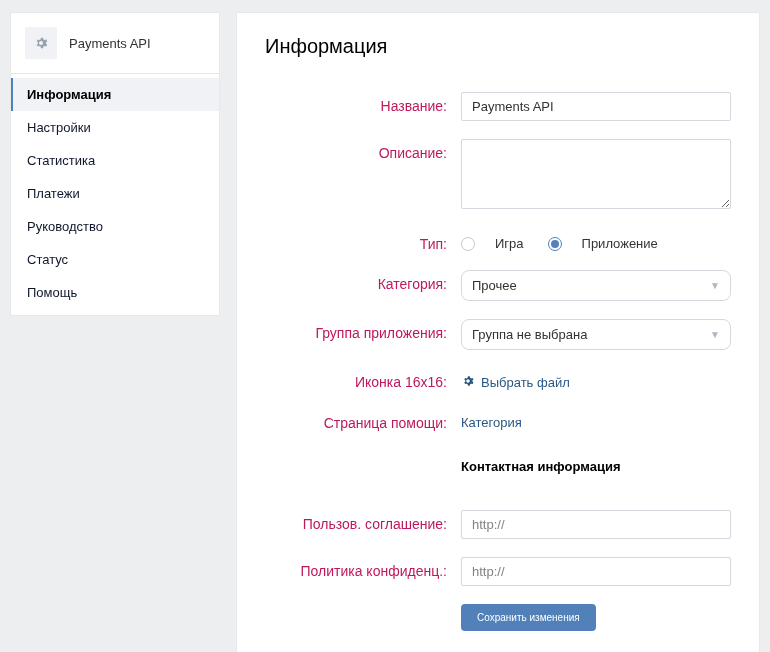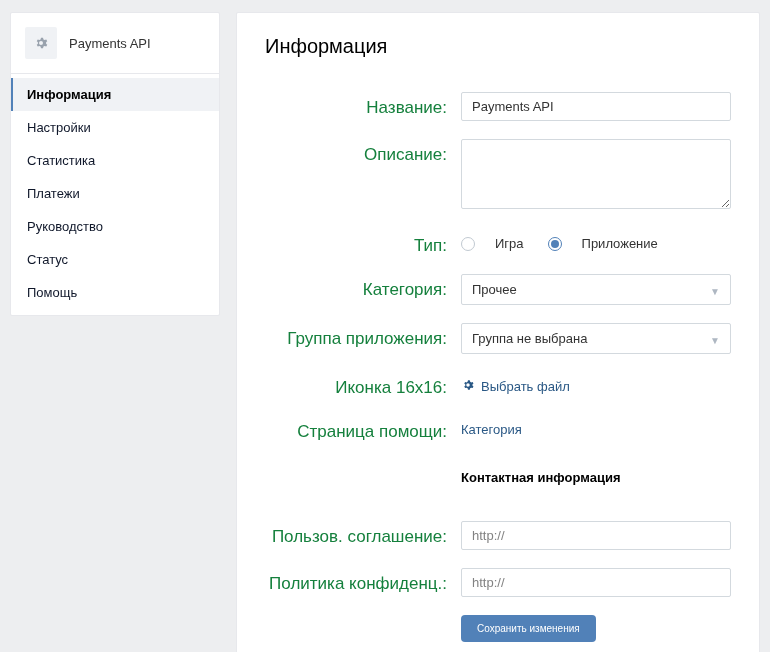--- a/index.html
+++ b/index.html
@@ -81,22 +81,22 @@
     .form-row {
       display: flex;
       align-items: flex-start;
       margin-bottom: 18px;
     }
     .form-label {
       width: 196px;
       text-align: right;
       padding-right: 14px;
       padding-top: 6px;
-      color: #15803d;
-      font-size: 17px;
+      color: #be185d;
+      font-size: 14px;
       flex-shrink: 0;
     }
     .form-control {
       flex: 1;
     }
     .text-input {
       width: 100%;
       border: 1px solid #d3d9de;
       border-radius: 2px;
       padding: 6px 10px;
@@ -142,27 +142,27 @@
     .radio-circle.checked::after {
       content: '';
       width: 8px;
       height: 8px;
       background: #5181b8;
       border-radius: 50%;
     }
     .select {
       width: 100%;
       border: 1px solid #d3d9de;
-      border-radius: 2px;
+      border-radius: 8px;
       padding: 7px 10px;
       font-size: 13px;
       background: #fff;
       display: flex;
       justify-content: space-between;
-      align-items: flex-end;
+      align-items: center;
       cursor: pointer;
       color: #333;
     }
     .select-arrow {
       color: #aeb7c2;
       font-size: 10px;
     }
     .link-value {
       color: #2a5885;
       cursor: pointer;

